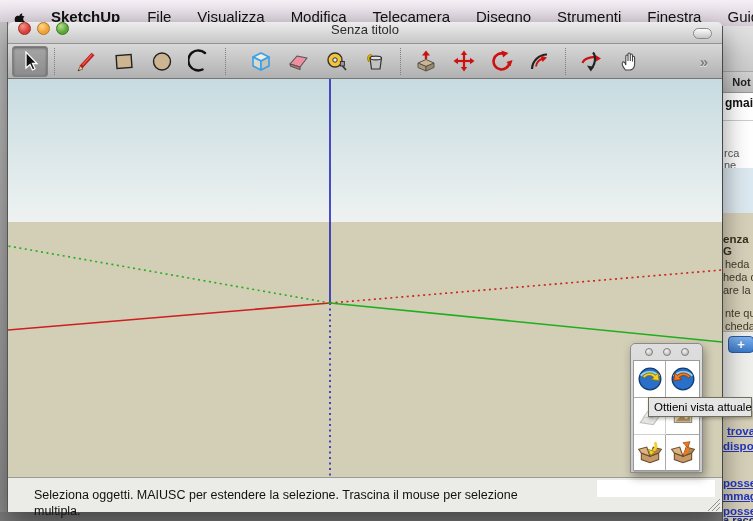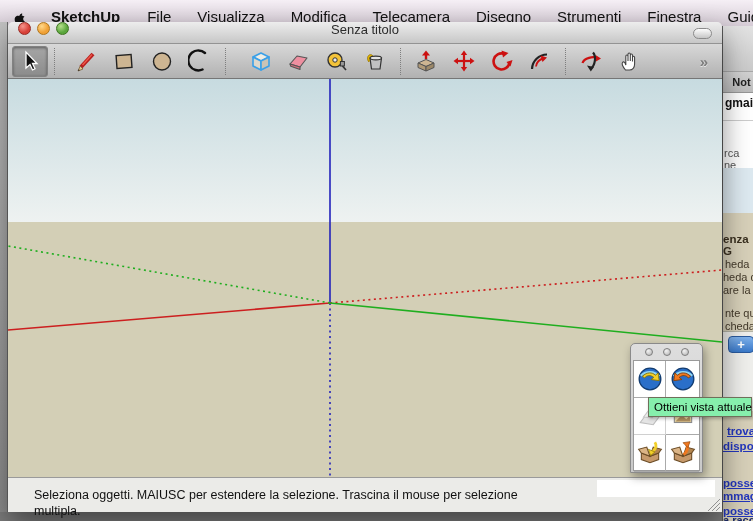--- a/index.html
+++ b/index.html
@@ -92,21 +92,21 @@
   .pdot{width:8px;height:8px;border-radius:50%;border:1px solid #7e7e7e;
     background:radial-gradient(circle at 35% 30%,#f2f2f2,#b2b2b2);}
   .pal-grid{position:absolute;left:2px;top:16px;width:67px;height:111px;background:#fff;
     border:1px solid #9a9a9a;display:grid;grid-template-columns:32px 33px;grid-template-rows:37px 37px 37px;}
   .pcell{display:flex;align-items:center;justify-content:center;border-right:1px solid #aaa;border-bottom:1px solid #aaa;}
   .pcell:nth-child(2n){border-right:none;}
   .pcell.disabled{opacity:.55;filter:grayscale(1);}
 
   
   .tooltip{position:absolute;left:648px;top:397px;width:104px;height:20px;z-index:5;
-    background:#86efac;border:1px solid #6f6f5a;font-size:11.5px;line-height:18px;
+    background:#e5e5e5;border:1px solid #6f6f5a;font-size:11.5px;line-height:18px;
     padding-left:5px;color:#000;white-space:nowrap;box-shadow:1px 2px 3px rgba(0,0,0,.25);}
 
   .bottom-strip{position:absolute;left:0;top:512px;width:722px;height:9px;background:#7d7d7d;z-index:1;}
 </style>
 </head>
 <body>
 
 <div class="screen">
 
   <div class="menubar">

